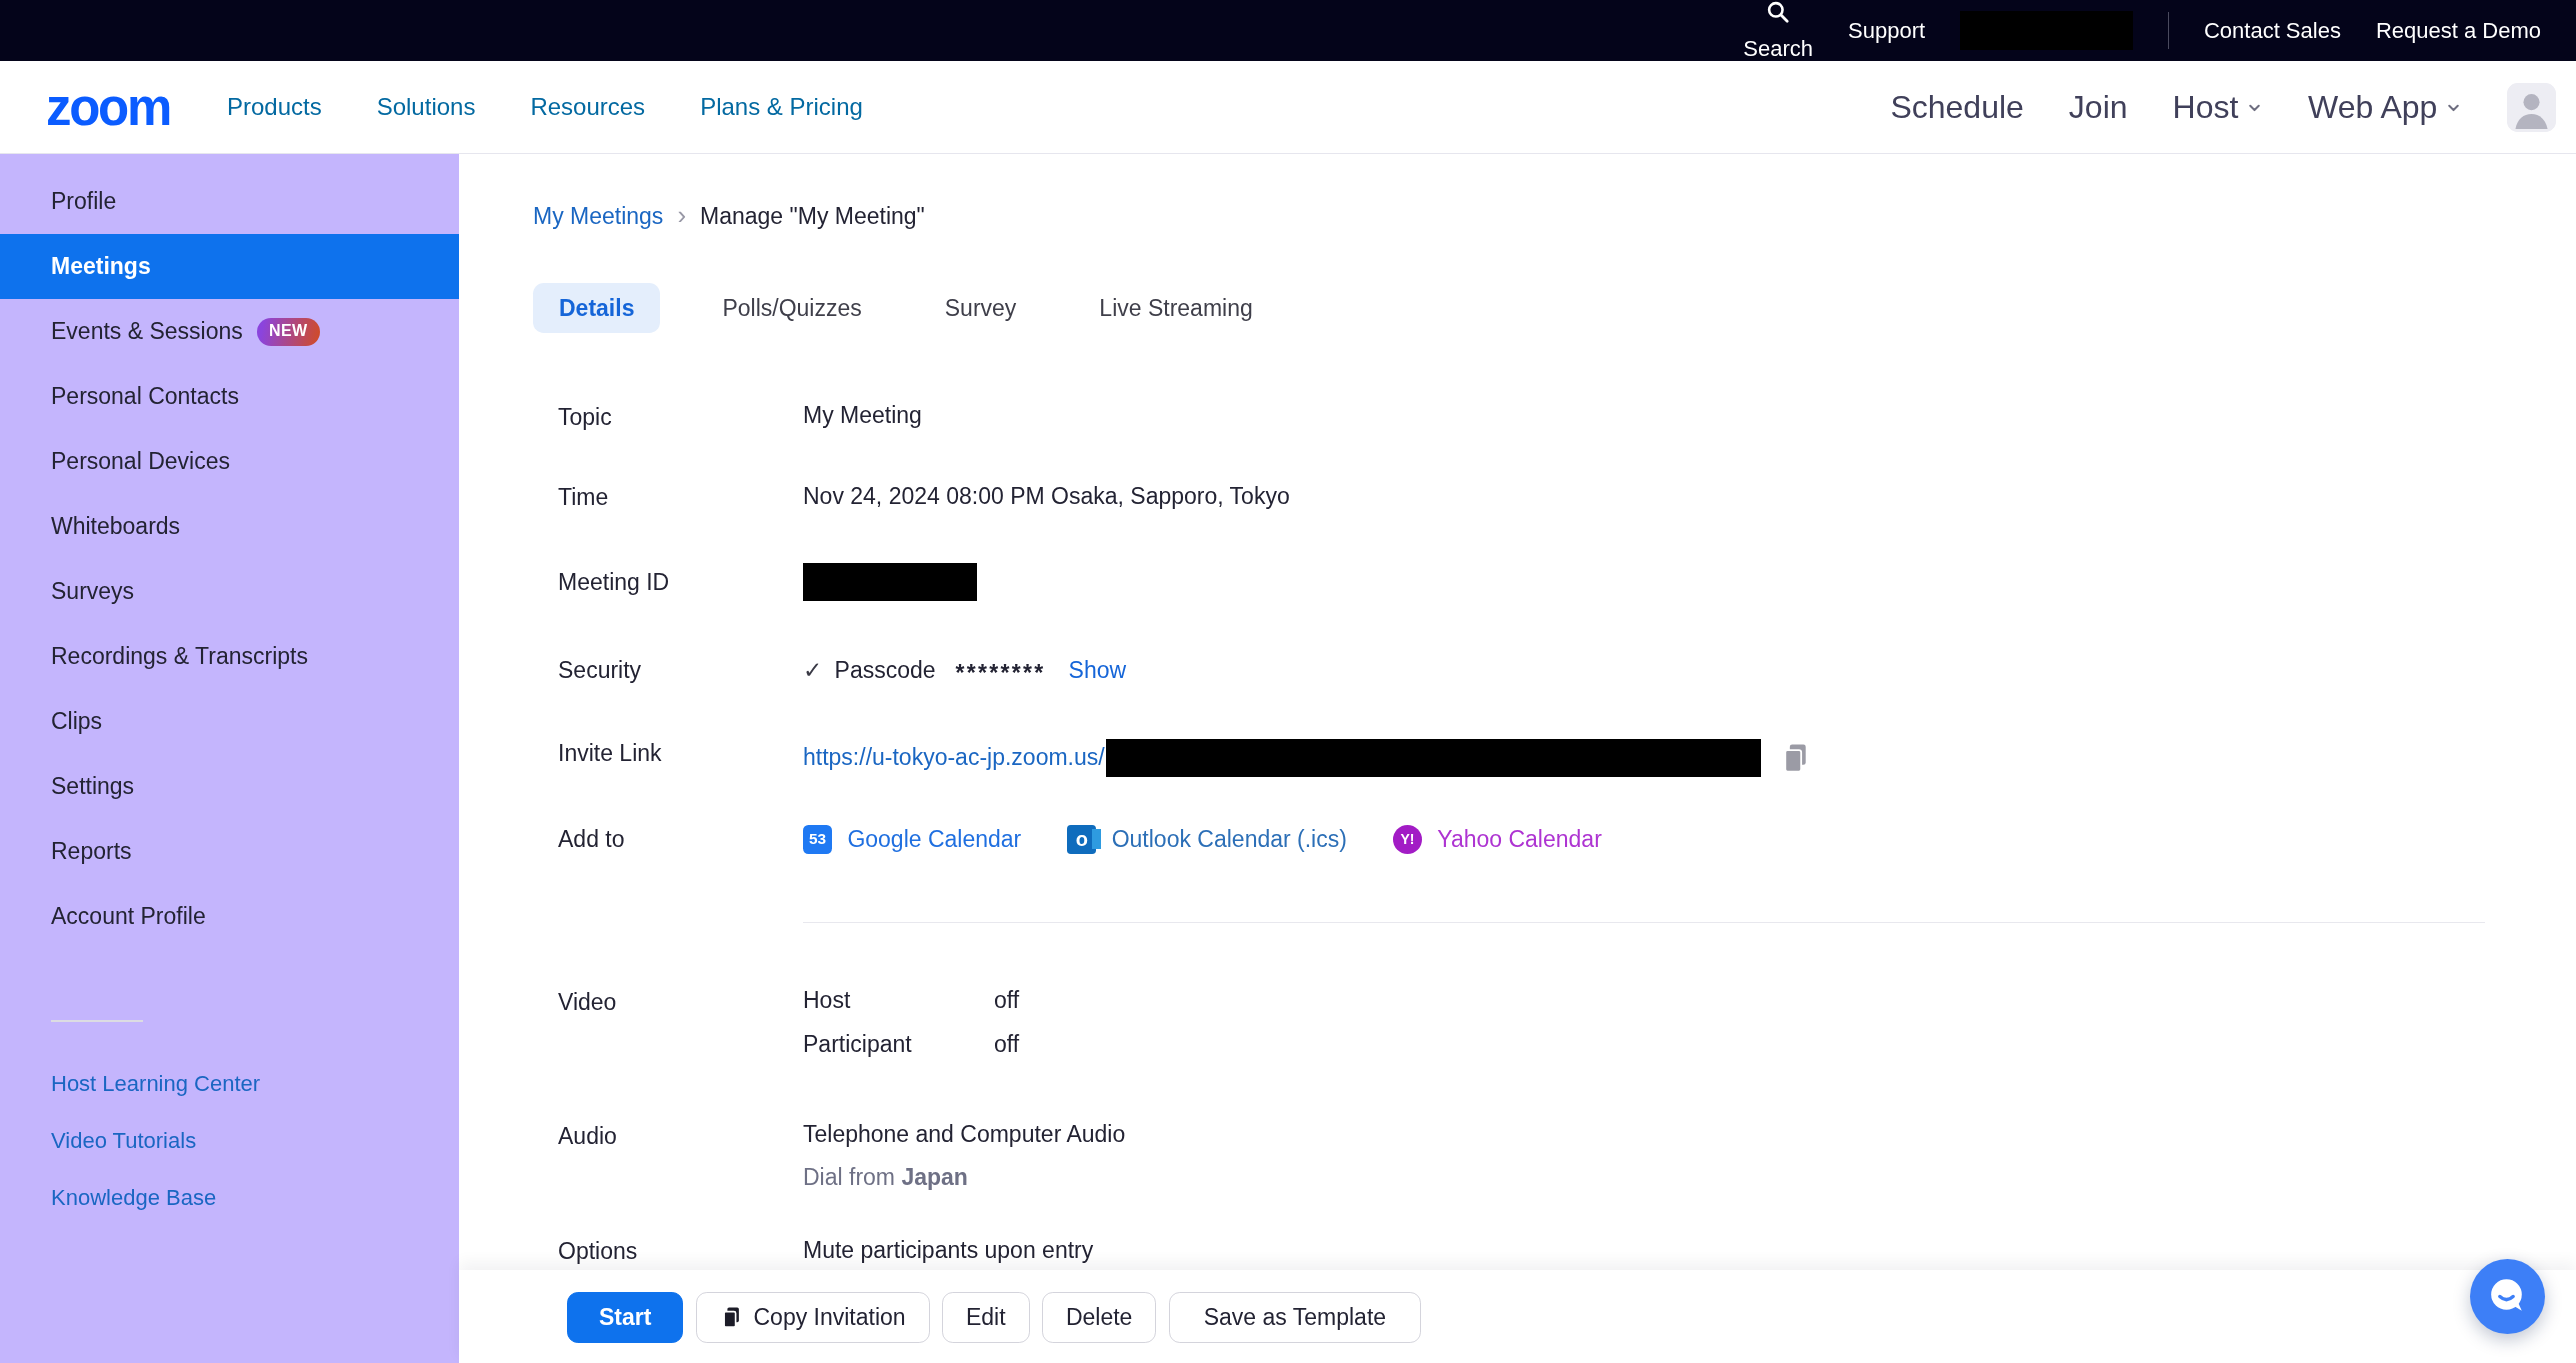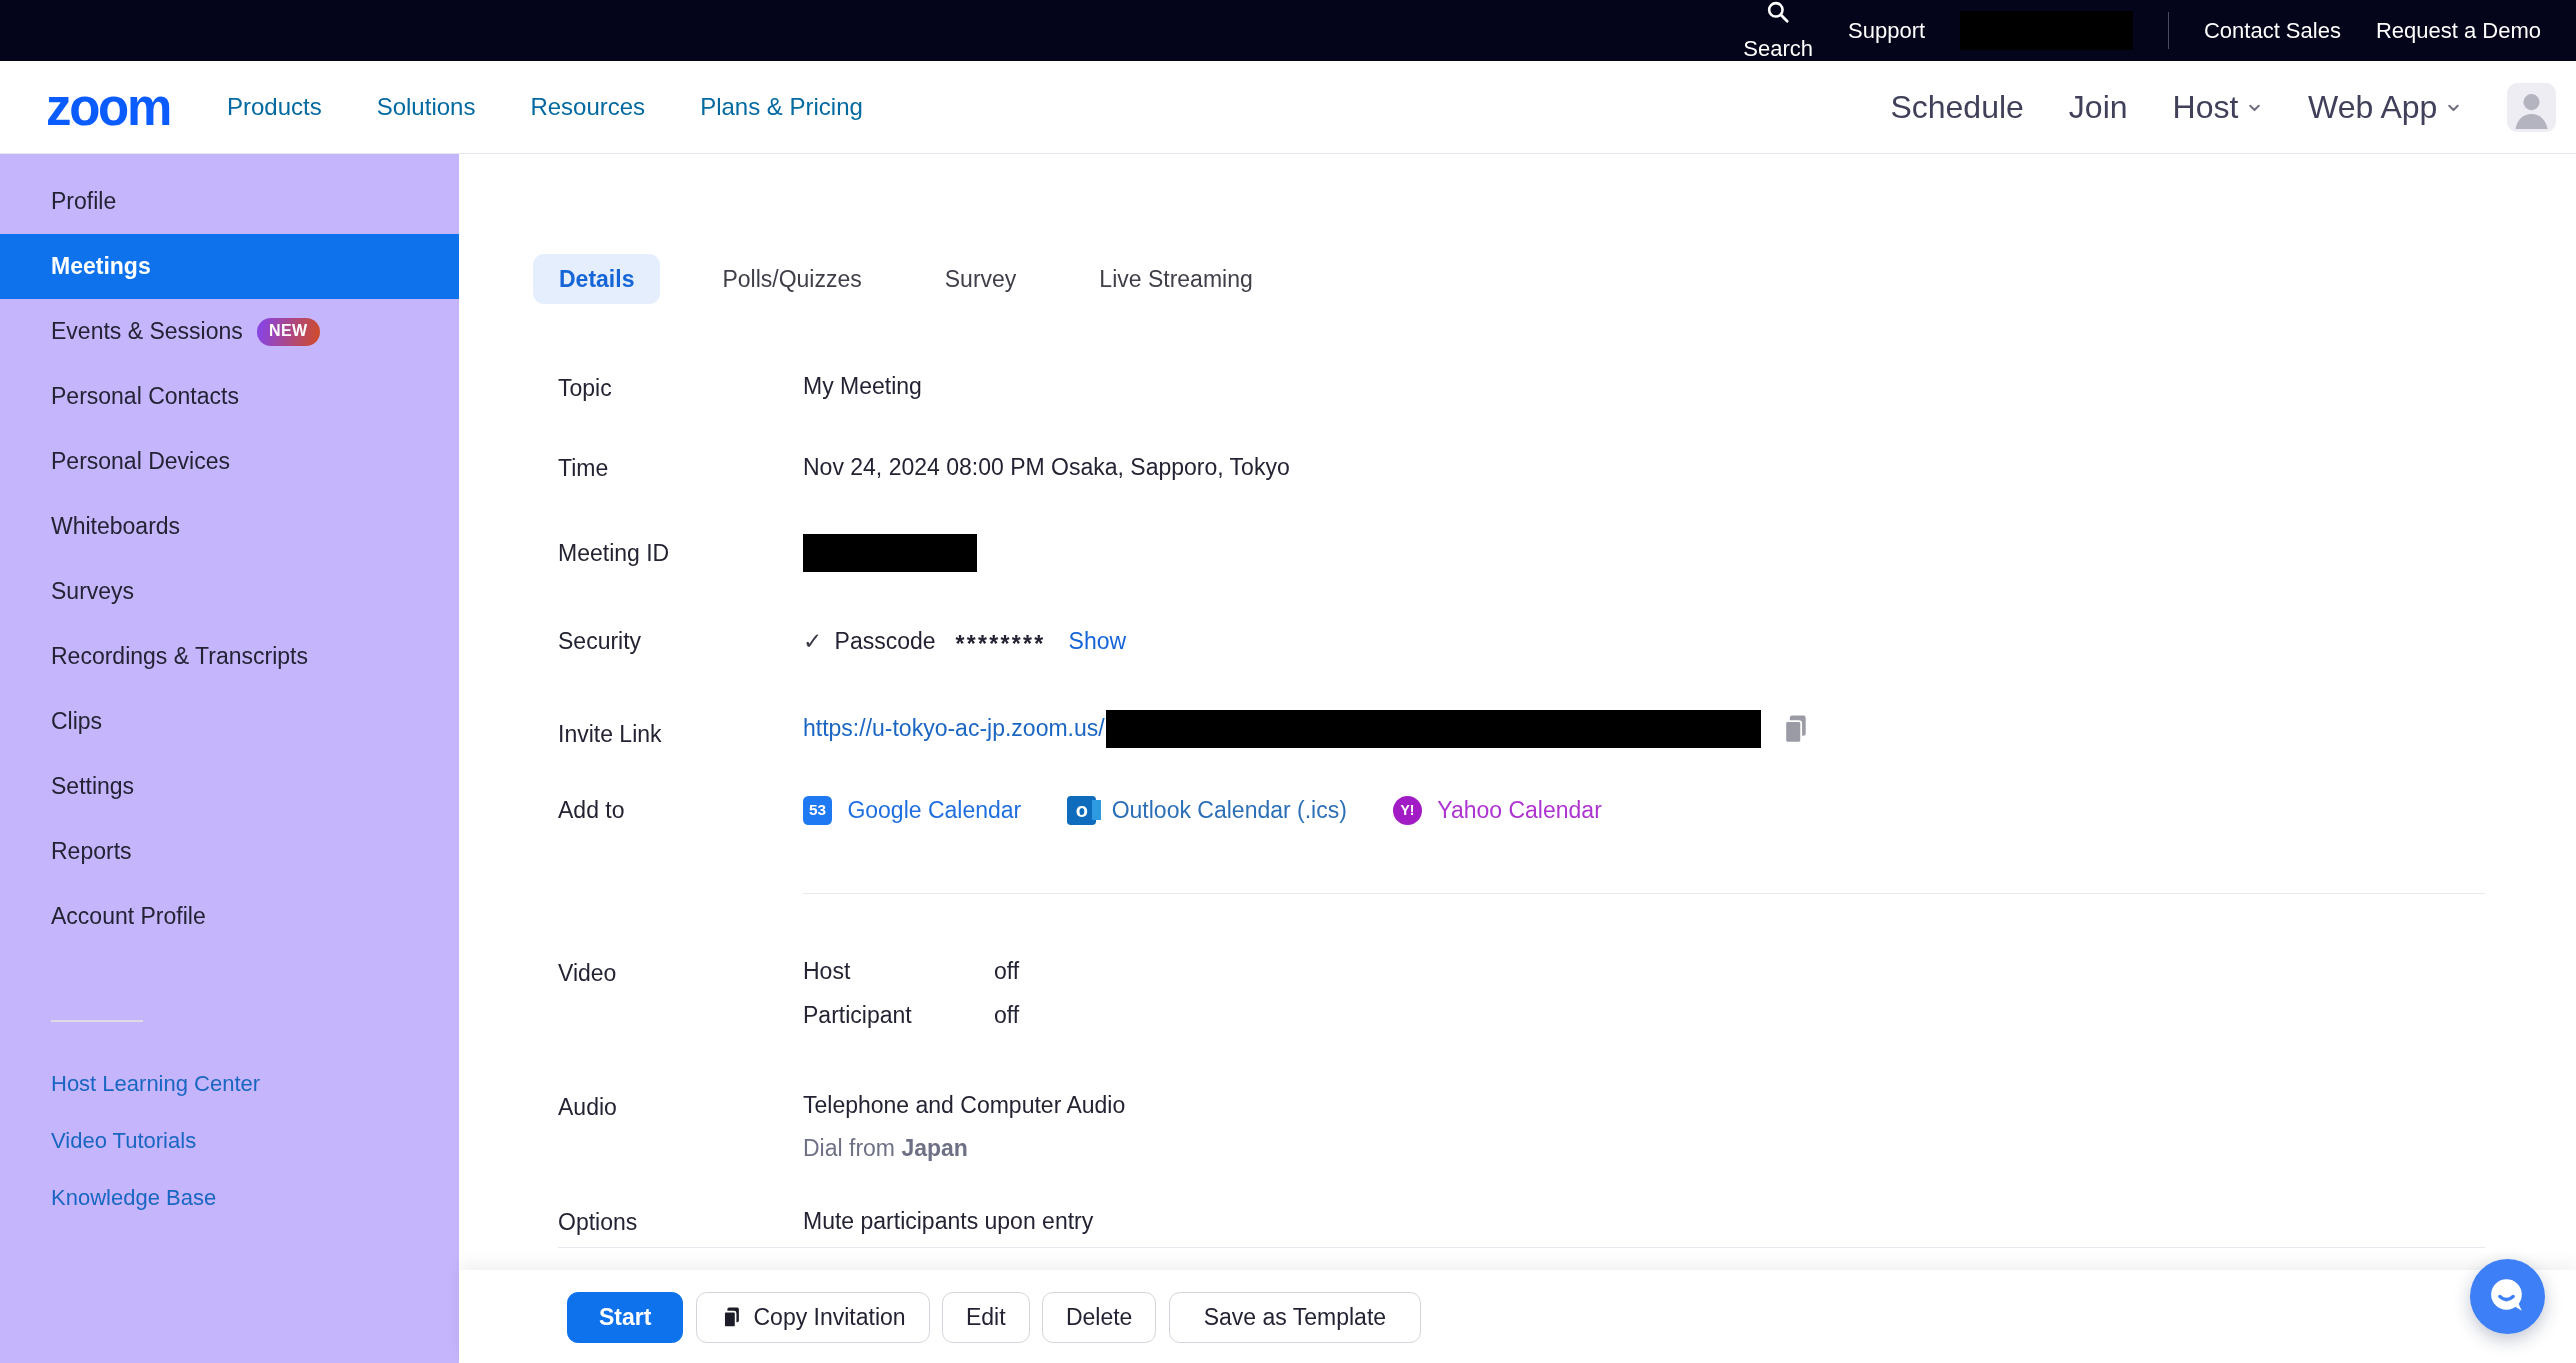--- a/index.html
+++ b/index.html
@@ -178,20 +178,25 @@
     <div class="side-item">Reports</div>
     <div class="side-item">Account Profile</div>
     <div class="side-divider"></div>
     <a class="side-link">Host Learning Center</a>
     <a class="side-link">Video Tutorials</a>
     <a class="side-link">Knowledge Base</a>
   </aside>
 
   <main class="content">
 
+    <div class="breadcrumb">
+      <a class="crumb-link">My Meetings</a>
+      <span class="crumb-sep">›</span>
+      <span class="crumb-current">Manage "My Meeting"</span>
+    </div>
 
     <div class="tabs">
       <span class="tab active">Details</span>
       <span class="tab">Polls/Quizzes</span>
       <span class="tab">Survey</span>
       <span class="tab">Live Streaming</span>
     </div>
 
     <div class="details">
 
@@ -213,21 +218,21 @@
       <div class="drow">
         <div class="dlabel">Security</div>
         <div class="dvalue">
           <span class="check-glyph">✓</span>
           <span>Passcode</span>
           <span class="pass-mask">********</span>
           <a class="show-link">Show</a>
         </div>
       </div>
 
-      <div class="drow" style="align-items:flex-end; margin-bottom:48px;">
+      <div class="drow" style="align-items:flex-start; margin-bottom:48px;">
         <div class="dlabel">Invite Link</div>
         <div class="dvalue">
           <a class="invite-url">https://u-tokyo-ac-jp.zoom.us/</a>
           <span class="redacted-link"></span>
           <span class="copy-icon">
             <svg width="31" height="34" viewBox="0 0 26 30">
               <rect x="8" y="3" width="14" height="18" rx="2" fill="#9B9BA5"></rect>
               <rect x="4" y="8" width="14" height="19" rx="2" fill="#9B9BA5" stroke="#fff" stroke-width="1.6"></rect>
             </svg>
           </span>

